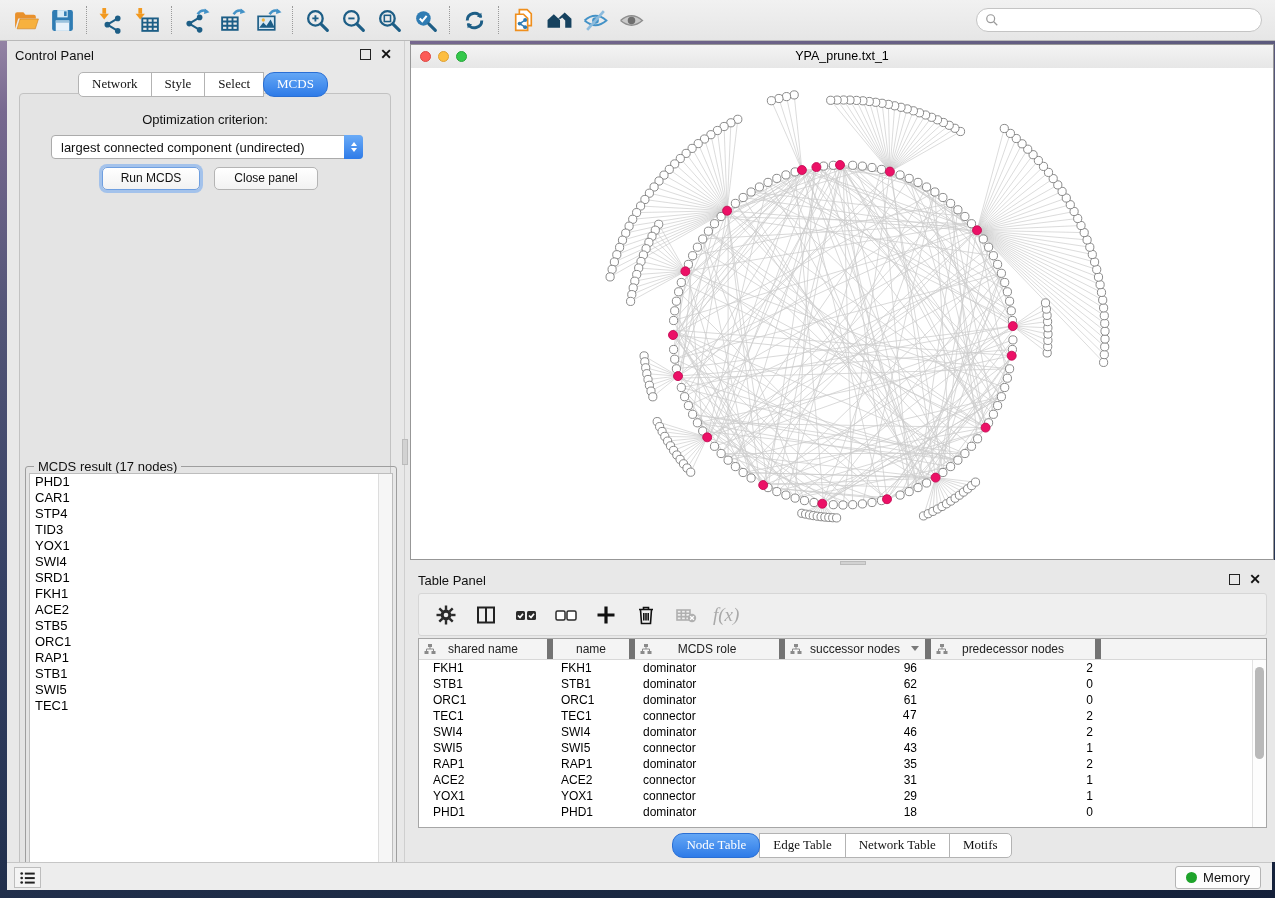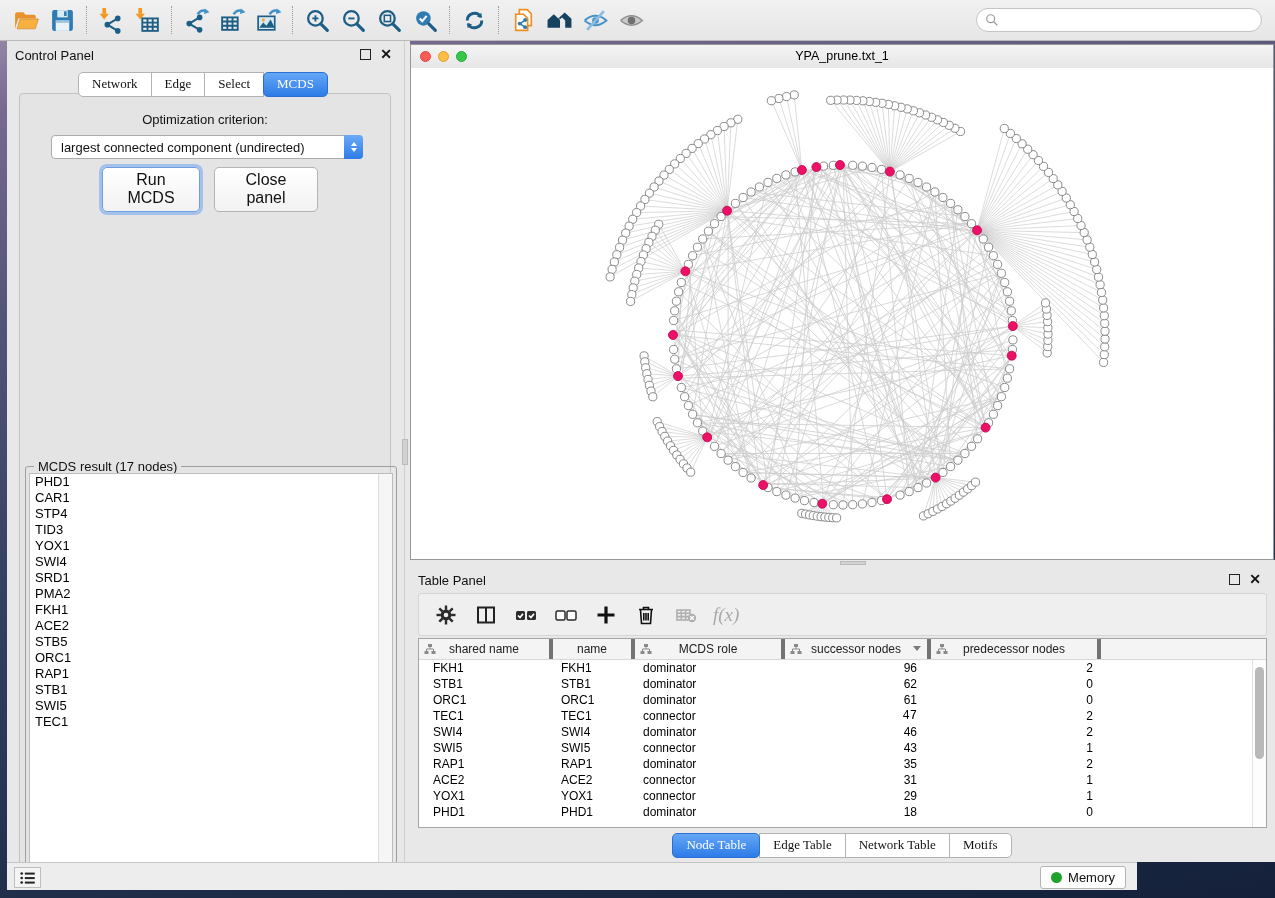--- a/index.html
+++ b/index.html
@@ -25,34 +25,34 @@
   .panel-title { position:absolute; left:8px; top:7px; font-size:13px; color:#111; }
   .win-icons { position:absolute; right:8px; top:8px; display:flex; gap:9px; align-items:center; }
   .float-ico { width:11px; height:11px; border:1.6px solid #222; }
   .close-ico { font-size:14px; font-weight:bold; color:#111; line-height:11px; }
   .seg-tabs { display:flex;font-family:Liberation Serif, serif; }
   .seg-tab { font-size:13px; color:#111; background:#fff; border:1px solid #b3b3b3; padding:3px 13px 4px;
     margin-left:-1px; position:relative; }
   .seg-tab:first-child { border-radius:5px 0 0 5px; }
   .seg-tab:last-child { border-radius:0 5px 5px 0; }
   .seg-tab.active { background:linear-gradient(#64a7f5,#2e7be8); border-color:#2a6fd4; color:#fff;
-    border-radius:5px; z-index:2; }
+    border-radius:11px; z-index:2; }
   #cp-tabs { position:absolute; left:0; right:0; top:31px; display:flex; justify-content:center; z-index:3; }
   #cp-pane { position:absolute; left:12px; top:52px; width:372px; height:790px; background:#e4e4e4;
     border:1px solid #c2c2c2; border-radius:4px; }
   #opt-label { position:absolute; left:0; right:0; top:18px; text-align:center; font-size:13px; color:#111; }
   #criterion-select { position:absolute; left:31px; top:41px; width:312px; height:24px; background:#fff;
     border:1px solid #ababab; border-radius:4px; display:flex; align-items:center; font-size:13px; color:#111; }
   #criterion-select .val { flex:1; padding-left:9px; white-space:nowrap; overflow:hidden; }
   #criterion-select .stepper { width:19px; height:24px; margin:-1px -1px -1px 0; border-radius:0 4px 4px 0;
     background:linear-gradient(#6aabf7,#2e7be8); display:flex; flex-direction:column; align-items:center; justify-content:center; gap:2px; }
   .chev { width:0; height:0; border-left:3.5px solid transparent; border-right:3.5px solid transparent; }
   .chev.up { border-bottom:4px solid #fff; } .chev.down { border-top:4px solid #fff; }
   .mac-btn { background:linear-gradient(#ffffff,#f2f2f2); border:1px solid #b4b4b4; border-radius:5px;
-    font-size:16px; color:#111; padding:3px 13px 4px; font-family:"Liberation Sans",sans-serif; }
+    font-size:12px; color:#111; padding:3px 13px 4px; font-family:"Liberation Sans",sans-serif; }
   #run-btn { position:absolute; left:82px; top:73px; width:98px; border-color:#6f9fe0;
     box-shadow:0 0 0 3px rgba(110,166,240,.55); }
   #close-btn { position:absolute; left:194px; top:73px; width:104px; }
   #mcds-group { position:absolute; left:5px; top:372px; width:372px; height:422px;
     border:1px solid #9e9e9e; border-radius:3px; }
   #mcds-legend { position:absolute; left:8px; top:-8px; background:#e4e4e4; padding:0 4px;
     font-size:13px; color:#111; }
   #mcds-list-wrap { position:absolute; left:3px; top:6px; right:3px; bottom:3px; background:#fff;
     border:1px solid #bdbdbd; overflow:hidden; }
   #mcds-scroll { position:absolute; right:0; top:0; bottom:0; width:14px; background:#f6f6f6;
@@ -81,34 +81,34 @@
   
   #table-panel { left:410px; top:566px; width:865px; height:296px; background:#e8e8e8; }
   #tp-toolbar { position:absolute; left:8px; top:27px; width:849px; height:43px; background:#efefef;
     border:1px solid #d6d6d6; border-radius:3px; display:flex; align-items:center; padding-left:12px; gap:10px; }
   .tp-btn { width:30px; height:30px; display:flex; align-items:center; justify-content:center; }
   .tp-btn svg { width:24px; height:24px; }
   #fx-label { font-family:"Liberation Serif",serif; font-style:italic; font-size:19px; color:#a9a9a9; padding-left:2px; }
   #tableC { position:absolute; left:8px; top:72px; width:849px; height:190px; background:#fff; border:1px solid #a6a6a6; }
   #thead { display:flex; height:21px; background:#f4f4f4; border-bottom:1px solid #d8d8d8; }
   .th { position:relative; display:flex; align-items:center; justify-content:center; font-size:12px; color:#222;
-    border-right:4px solid #737373; }
+    border-right:6px solid #737373; }
   .th .tree { position:absolute; left:5px; top:4px; }
   .th .sortchev { position:absolute; right:6px; top:7px; width:0; height:0;
     border-left:4px solid transparent; border-right:4px solid transparent; border-top:5px solid #7a7a7a; }
   #tbody { position:absolute; left:0; top:21px; right:14px; bottom:0; overflow:hidden; }
   .tr { display:flex; height:16px; }
   .td { font-size:12px; color:#000; line-height:16px; white-space:nowrap; overflow:hidden; }
   .td.num { text-align:right; }
   #tscroll { position:absolute; right:0; top:21px; bottom:0; width:14px; background:#fdfdfd; border-left:1px solid #e2e2e2; }
   #tthumb { position:absolute; left:2px; top:7px; width:9px; height:92px; background:#b9b9b9; border-radius:5px; }
   #tp-tabs { position:absolute; left:0; right:0; top:267px; display:flex; justify-content:center; }
 
   
-  #status-bar { left:7px; top:862px; width:1130px; height:28px; background:#ededed; border-top:1px solid #c6c6c6; }
+  #status-bar { left:7px; top:862px; width:1265px; height:28px; background:#ededed; border-top:1px solid #c6c6c6; }
   #list-btn { position:absolute; left:7px; top:4px; width:27px; height:21px; background:#f4f4f4;
     border:1px solid #bdbdbd; display:flex; align-items:center; justify-content:center; }
   #memory-btn { position:absolute; right:11px; top:3px; height:23px; background:#fdfdfd; border:1px solid #b4b4b4;
     border-radius:3px; display:flex; align-items:center; gap:6px; padding:0 10px; font-size:13px; color:#111; }
   #memory-dot { width:11px; height:11px; border-radius:50%; background:#1ea32b; }
 </style>
 </head>
 <body>
 
 <div class="screen">
@@ -273,21 +273,21 @@
   <div class="abs" id="control-panel">
     <div class="panel-title-row">
       <span class="panel-title">Control Panel</span>
       <span class="win-icons">
         <span class="float-ico"></span>
         <span class="close-ico">✕</span>
       </span>
     </div>
     <div id="cp-tabs" class="seg-tabs">
         <span class="seg-tab">Network</span>
-        <span class="seg-tab">Edge</span>
+        <span class="seg-tab">Style</span>
         <span class="seg-tab">Select</span>
         <span class="seg-tab active">MCDS</span>
       </div>
     <div id="cp-pane">
       <div id="opt-label">Optimization criterion:</div>
       <div id="criterion-select">
         <span class="val">largest connected component (undirected)</span>
         <span class="stepper">
             <span class="chev up"></span>
             <span class="chev down"></span>
@@ -299,21 +299,20 @@
         <span id="mcds-legend">MCDS result (17 nodes)</span>
         <div id="mcds-list-wrap">
 
         <div class="mcds-item">PHD1</div>
             <div class="mcds-item">CAR1</div>
             <div class="mcds-item">STP4</div>
             <div class="mcds-item">TID3</div>
             <div class="mcds-item">YOX1</div>
             <div class="mcds-item">SWI4</div>
             <div class="mcds-item">SRD1</div>
-            <div class="mcds-item">PMA2</div>
             <div class="mcds-item">FKH1</div>
             <div class="mcds-item">ACE2</div>
             <div class="mcds-item">STB5</div>
             <div class="mcds-item">ORC1</div>
             <div class="mcds-item">RAP1</div>
             <div class="mcds-item">STB1</div>
             <div class="mcds-item">SWI5</div>
             <div class="mcds-item">TEC1</div>
             <div id="mcds-scroll"></div>
           </div>

